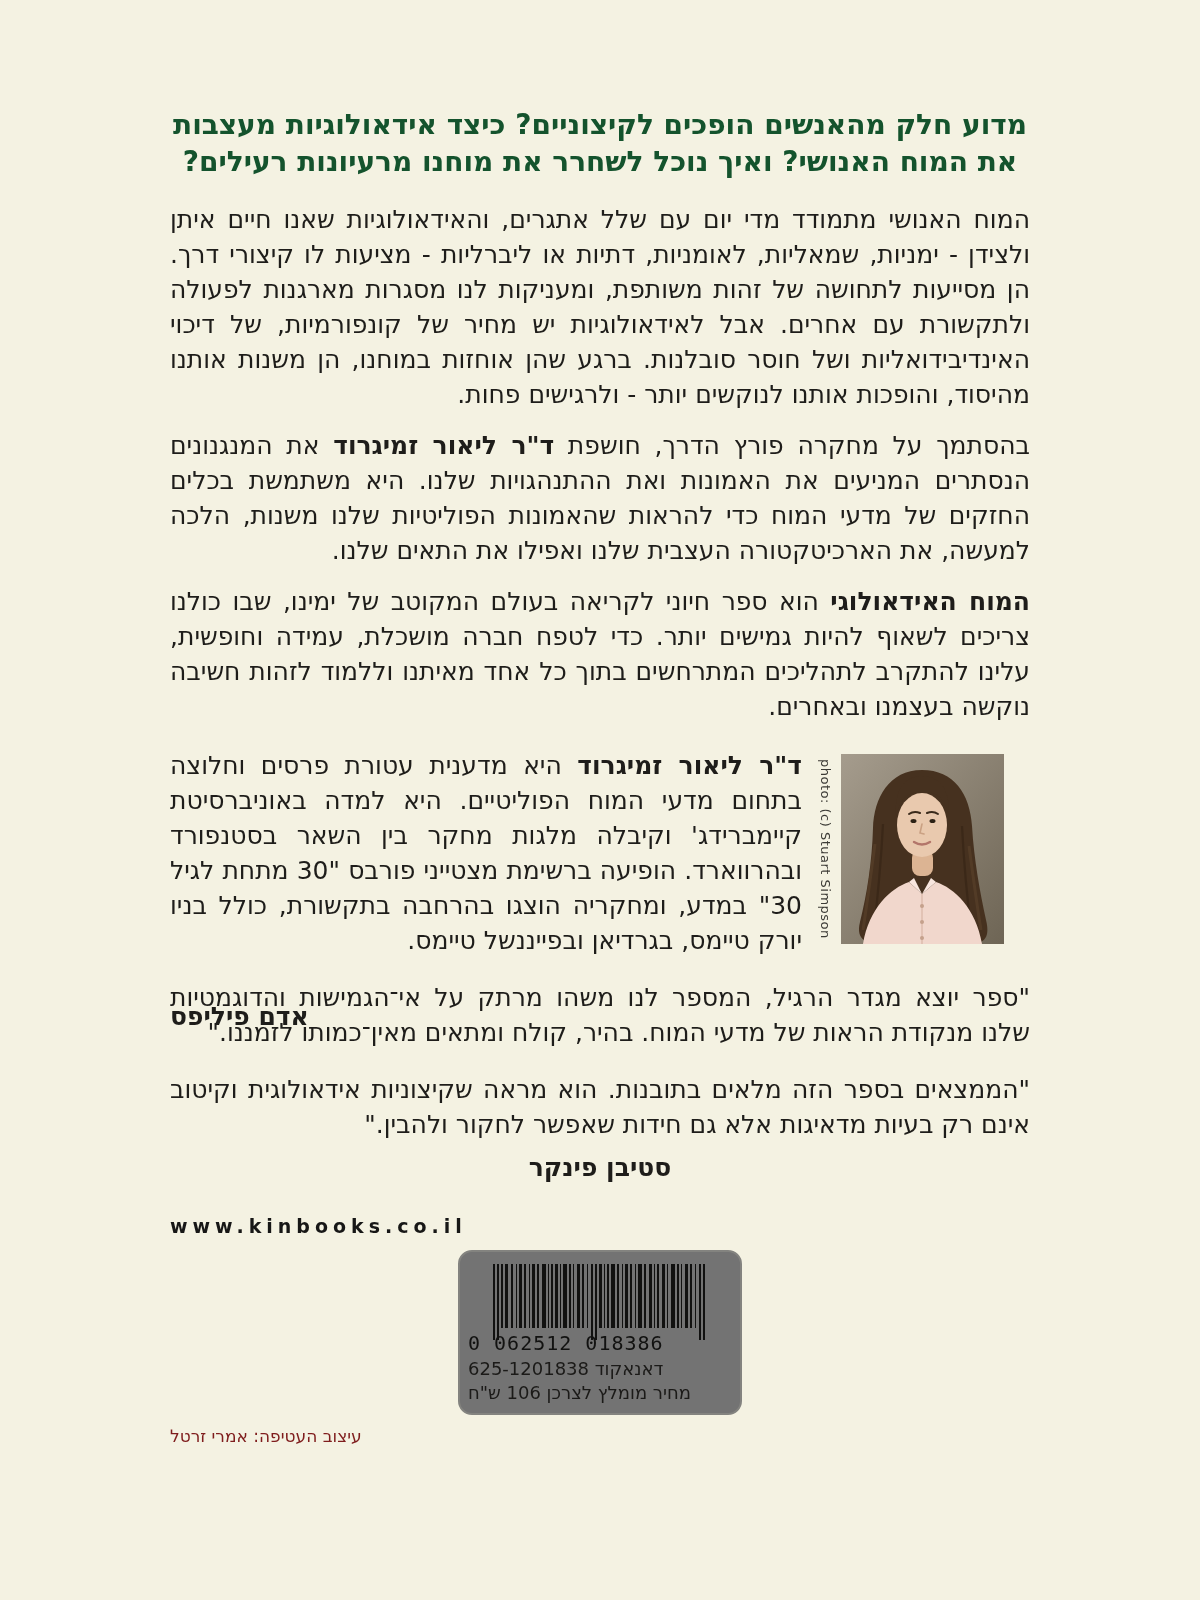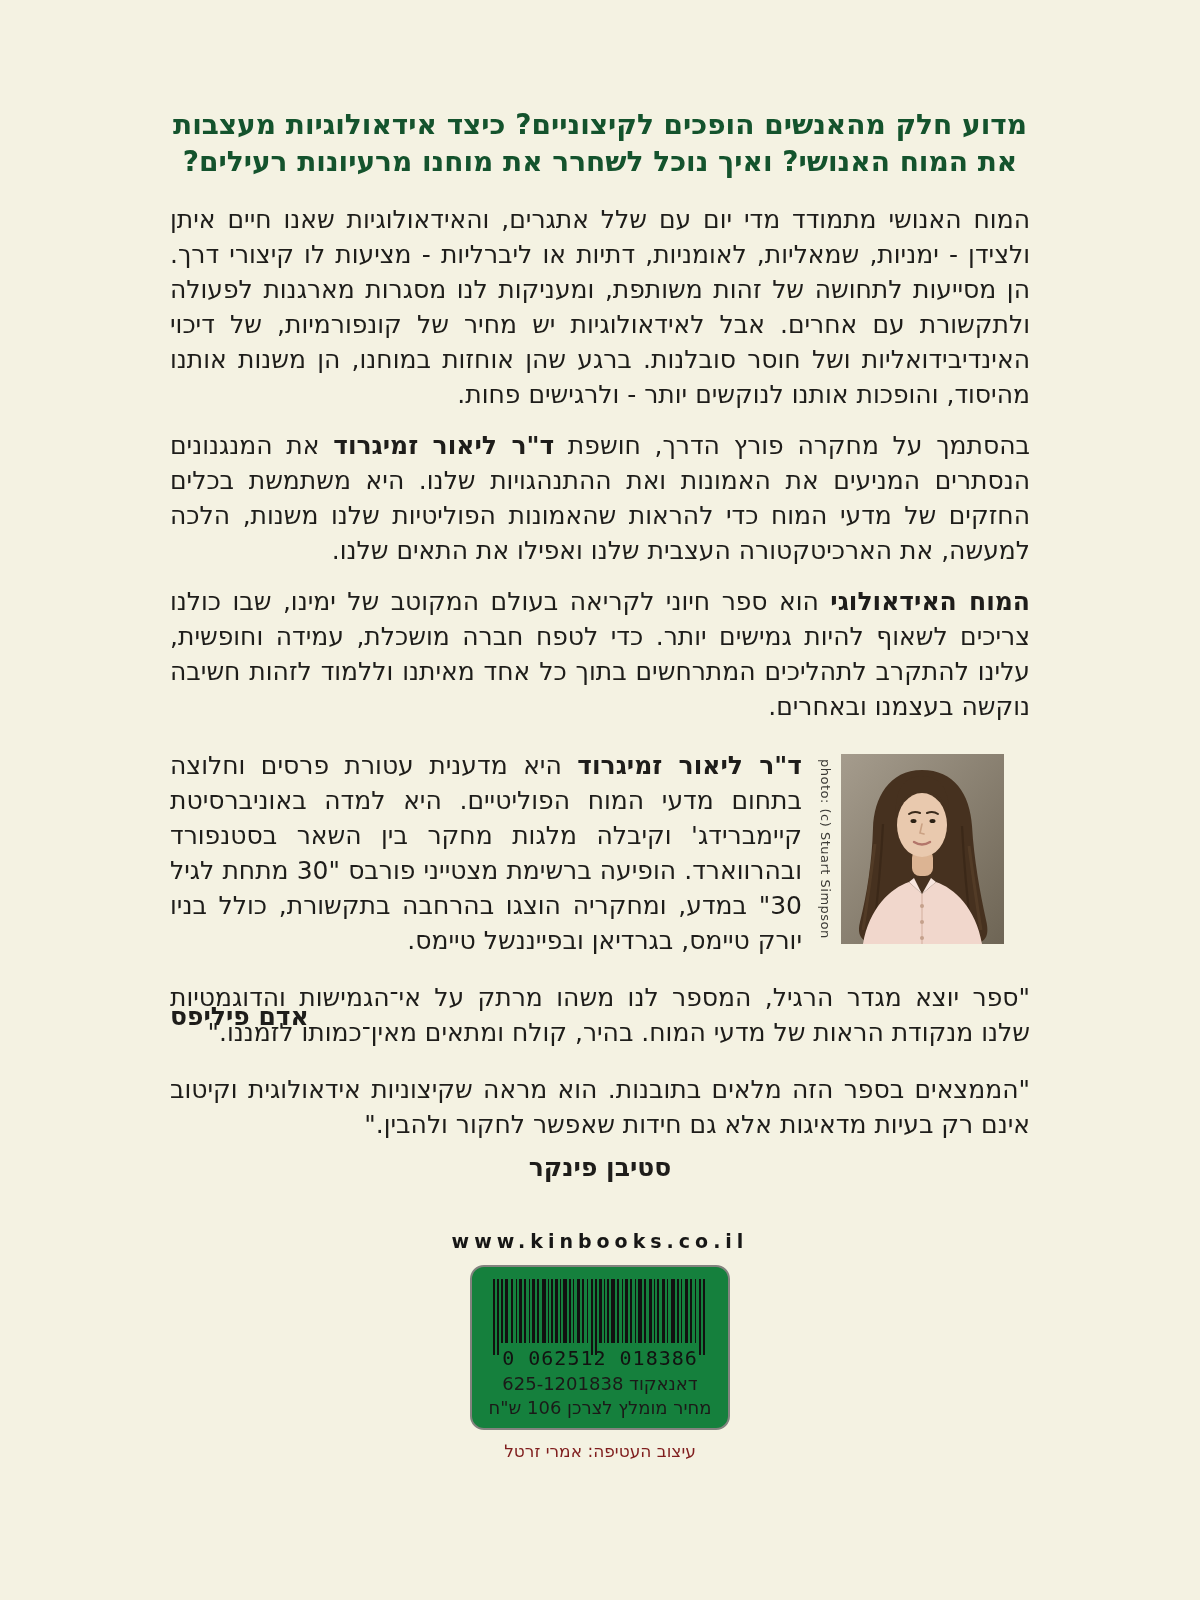--- a/index.html
+++ b/index.html
@@ -60,32 +60,32 @@
   .quote .attr-abs {
     position: absolute; left: 0; bottom: 16px;
     font-weight: bold;
   }
   .attr-line {
     font-weight: bold;
     text-align: center;
     font-size: 25px; line-height: 35px;
     margin: 8px;
   }
-  .footer { margin-top: 45px; text-align: center; direction: rtl; }
+  .footer { margin-top: 30px; text-align: left; direction: rtl; }
   .site {
     direction: ltr;
     font-weight: bold;
     font-size: 19px;
     letter-spacing: 5px;
     color: #171716;
   }
   .barcode-box {
-    width: 260px;
+    width: 284px;
     margin: 13px auto 0 auto;
-    background: #15803d;
+    background: #737373;
     border: 2px solid #83837f;
     border-radius: 14px;
     padding: 12px 8px 10px 8px;
     direction: rtl;
   }
   .bars { display: block; margin: 0 auto; }
   .digits {
     direction: ltr;
     font-family: "DejaVu Sans Mono", monospace;
     font-size: 20px;

